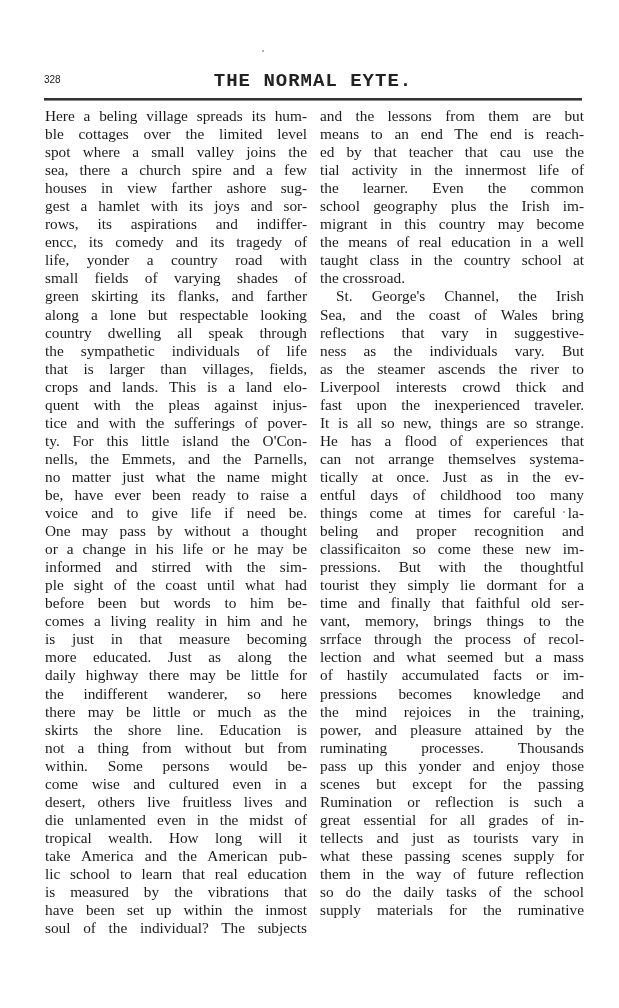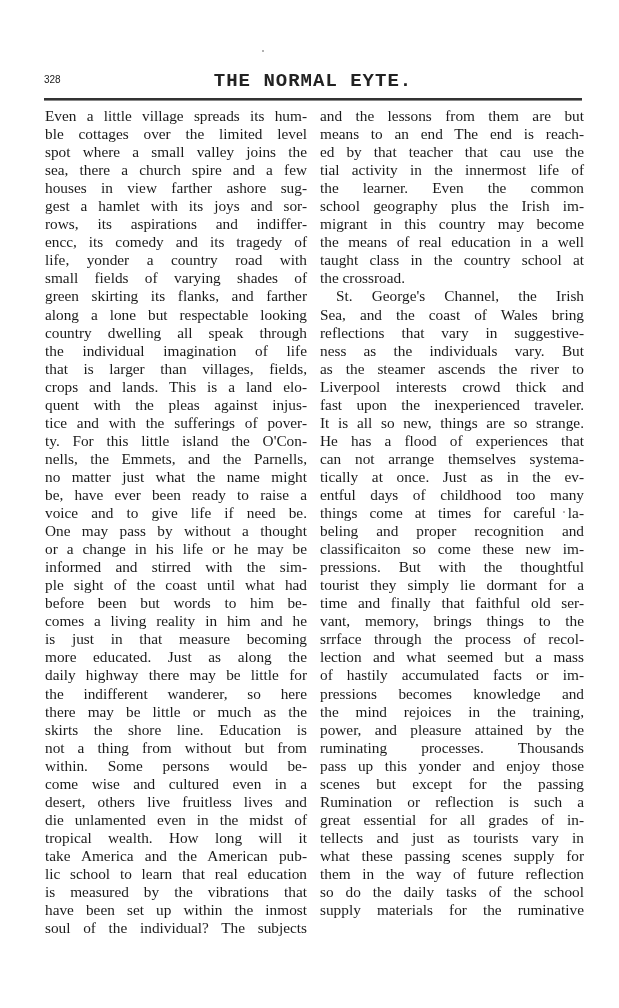--- a/index.html
+++ b/index.html
@@ -44,34 +44,34 @@
 <body>
 
 <div class="page">
   <div class="header">
     <span class="page-number">328</span>
     <div class="running-title">THE NORMAL EYTE.</div>
   </div>
   <div class="header-rule"></div>
 
   <div class="column col-left" id="col-left">
-      <span class="line">Even a little village spreads its hum-</span>
+      <span class="line">Here a beling village spreads its hum-</span>
       <span class="line">ble cottages over the limited level</span>
       <span class="line">spot where a small valley joins the</span>
       <span class="line">sea, there a church spire and a few</span>
       <span class="line">houses in view farther ashore sug-</span>
       <span class="line">gest a hamlet with its joys and sor-</span>
       <span class="line">rows, its aspirations and indiffer-</span>
       <span class="line">encc, its comedy and its tragedy of</span>
       <span class="line">life, yonder a country road with</span>
       <span class="line">small fields of varying shades of</span>
       <span class="line">green skirting its flanks, and farther</span>
       <span class="line">along a lone but respectable looking</span>
       <span class="line">country dwelling all speak through</span>
-      <span class="line">the individual imagination of life</span>
+      <span class="line">the sympathetic individuals of life</span>
       <span class="line">that is larger than villages, fields,</span>
       <span class="line">crops and lands. This is a land elo-</span>
       <span class="line">quent with the pleas against injus-</span>
       <span class="line">tice and with the sufferings of pover-</span>
       <span class="line">ty. For this little island the O'Con-</span>
       <span class="line">nells, the Emmets, and the Parnells,</span>
       <span class="line">no matter just what the name might</span>
       <span class="line">be, have ever been ready to raise a</span>
       <span class="line">voice and to give life if need be.</span>
       <span class="line">One may pass by without a thought</span>

